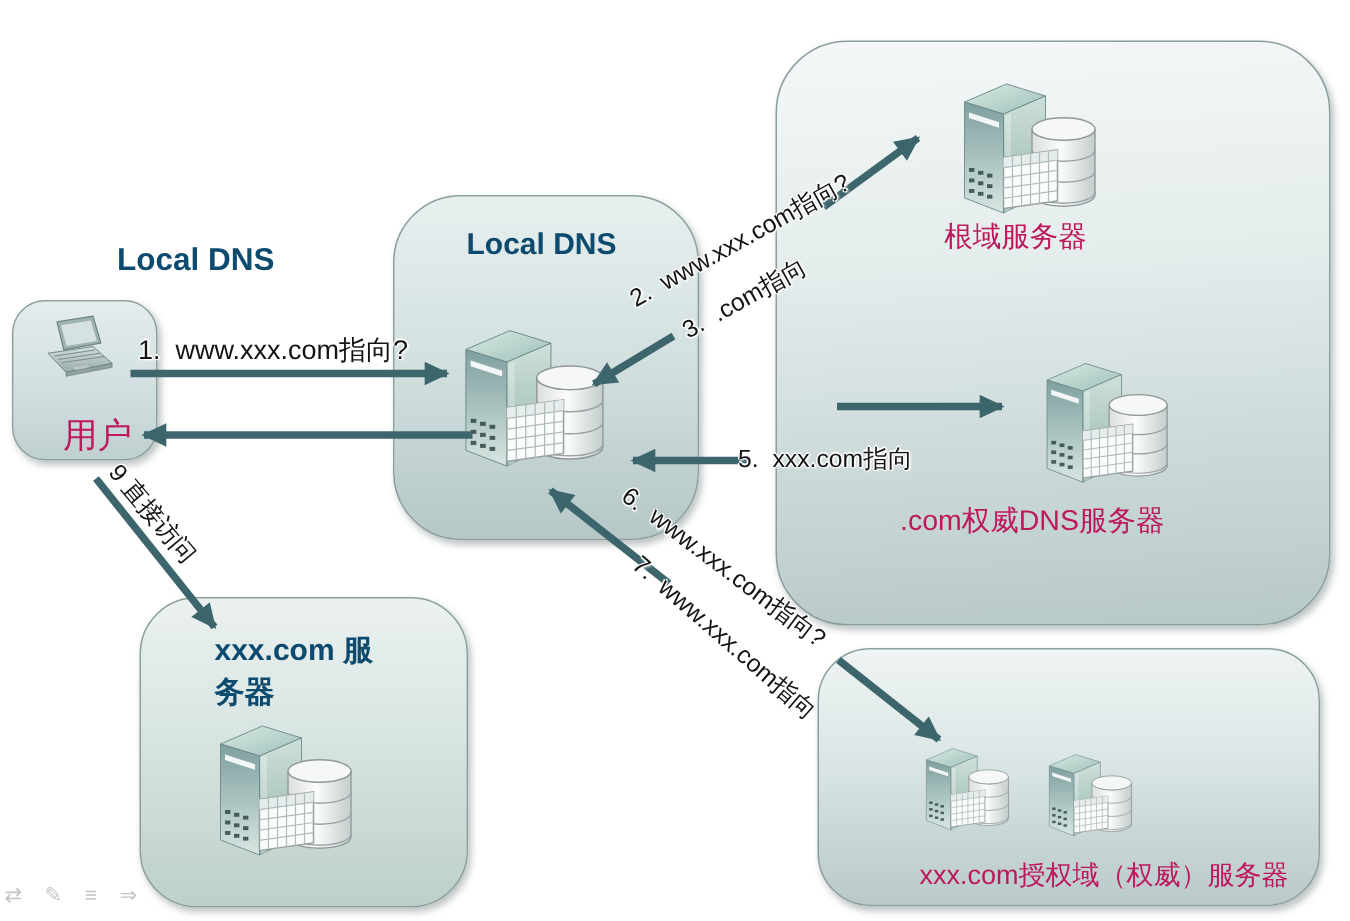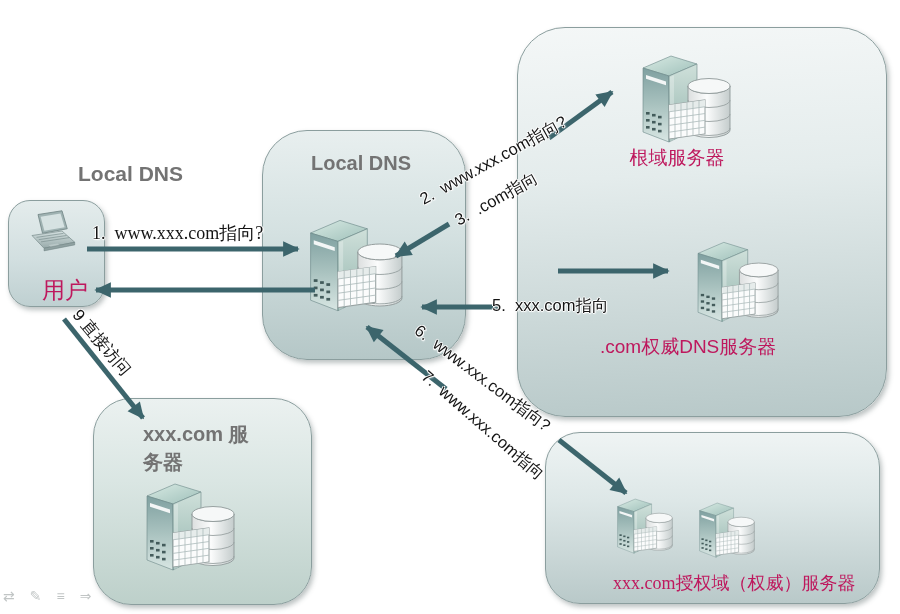--- a/index.html
+++ b/index.html
@@ -27,28 +27,28 @@
   .lbl{position:absolute;font-size:16.5px;color:#141414;white-space:pre;
        text-shadow:0 1px 0 #fff,1px 0 0 #fff,-1px 0 0 #fff,0 -1px 0 #fff,1px 1px 2px #fff;}
   .lbl-big{font-size:18px;}
   .rot{transform-origin:0 0;}
   .r-up{transform:rotate(-29deg);}
   .r-dn37{transform:rotate(37deg);}
   .r-dn41{transform:rotate(41deg);}
   .r-dn50{transform:rotate(50deg);}
 
   .node-label{position:absolute;font-size:19px;color:#be185d;white-space:pre;}
-  .bold-title{position:absolute;font-weight:bold;color:#737373;white-space:pre;}
+  .bold-title{position:absolute;font-weight:bold;color:#0c4a6e;white-space:pre;}
   .main-title{left:78px;top:106px;font-size:21px;line-height:27px;}
   .t-localdns{left:311px;top:152px;font-size:20px;}
   .t-xxx{left:143px;top:420px;font-size:20px;line-height:28px;white-space:normal;width:114px;}
   .l-user{left:42px;top:275px;font-size:23px;}
   .l-root{left:617px;top:145px;width:120px;text-align:center;}
   .l-com{left:600px;top:334px;text-align:center;}
-  .l-auth{left:613px;top:571px;font-size:18px;font-family:Liberation Serif, serif;}
+  .l-auth{left:613px;top:571px;font-size:18px;}
 
   .watermark{position:absolute;left:3px;top:588px;display:flex;gap:15px;
              color:#b7bcbc;font-size:14px;opacity:.85;}
 </style>
 </head>
 <body>
 
 <div class="stage">
 
   <div class="box box-user"></div>
@@ -151,21 +151,21 @@
   <div class="bold-title main-title">
     <div>Local DNS</div>
   </div>
   <div class="bold-title t-localdns">Local DNS</div>
   <div class="bold-title t-xxx">xxx.com 服务器</div>
   <div class="node-label l-user">用户</div>
   <div class="node-label l-root">根域服务器</div>
   <div class="node-label l-com">.com权威DNS服务器</div>
   <div class="node-label l-auth">xxx.com授权域（权威）服务器</div>
 
-  <div class="lbl lbl-big" style="left:92px;top:221px;font-family:Liberation Serif, serif;">1.  www.xxx.com指向?</div>
+  <div class="lbl lbl-big" style="left:92px;top:221px;">1.  www.xxx.com指向?</div>
   <div class="lbl rot r-up" style="left:416px;top:191px;">2.  www.xxx.com指向?</div>
   <div class="lbl rot r-up" style="left:451px;top:212px;">3.  .com指向</div>
   <div class="lbl" style="left:492px;top:295px;">5.  xxx.com指向</div>
   <div class="lbl rot r-dn37" style="left:423px;top:320px;">6.  www.xxx.com指向?</div>
   <div class="lbl rot r-dn41" style="left:431px;top:366px;">7.  www.xxx.com指向</div>
   <div class="lbl rot r-dn50" style="left:84px;top:305px;">9 直接访问</div>
 
   <div class="watermark">
     <span>⇄</span>
     <span>✎</span>

